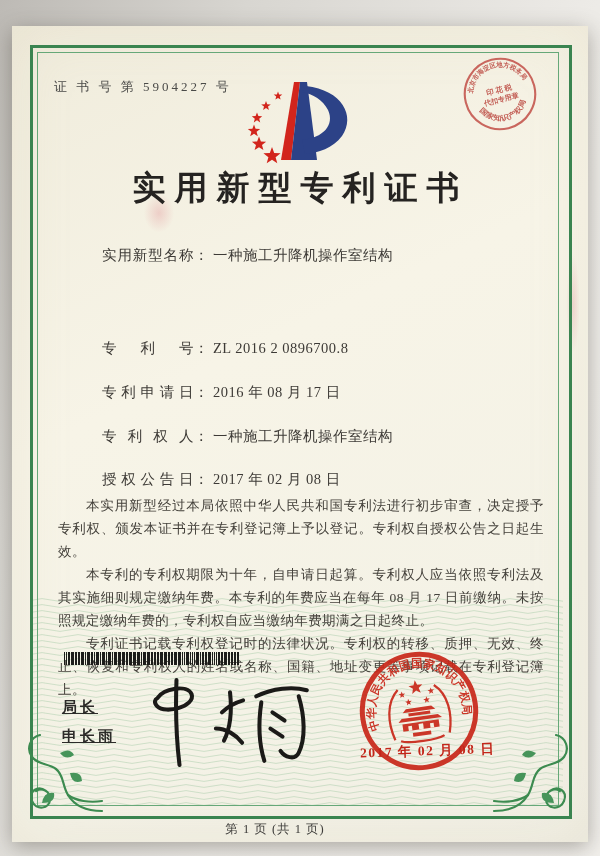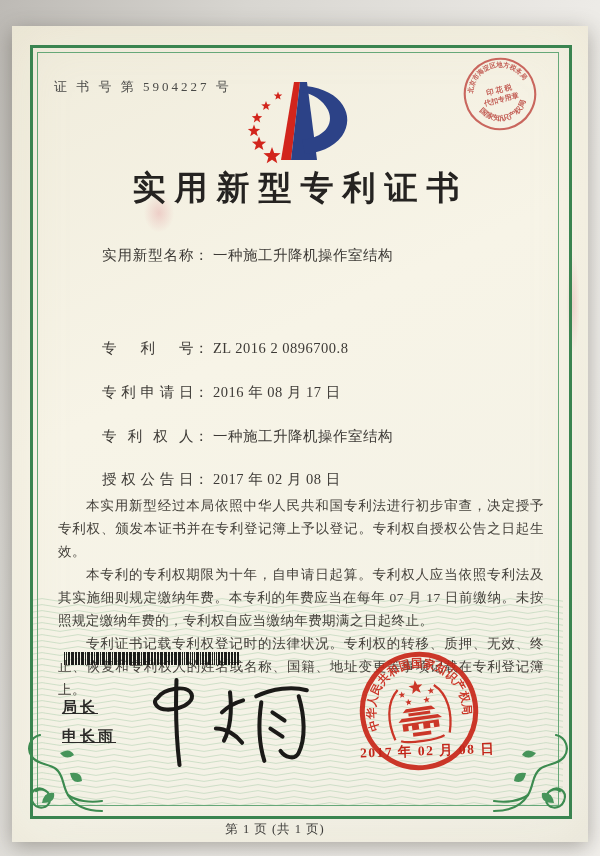--- a/index.html
+++ b/index.html
@@ -127,21 +127,21 @@
   </div>
   <div class="frow" style="top:427px">
     <span class="flabel">专利权人</span><span class="fcolon">：</span><span>一种施工升降机操作室结构</span>
   </div>
   <div class="frow" style="top:470px">
     <span class="flabel">授权公告日</span><span class="fcolon">：</span><span>2017 年 02 月 08 日</span>
   </div>
 
   <div class="paras">
     <p>本实用新型经过本局依照中华人民共和国专利法进行初步审查，决定授予专利权、颁发本证书并在专利登记簿上予以登记。专利权自授权公告之日起生效。</p>
-    <p>本专利的专利权期限为十年，自申请日起算。专利权人应当依照专利法及其实施细则规定缴纳年费。本专利的年费应当在每年 07 月 17 日前缴纳。未按照规定缴纳年费的，专利权自应当缴纳年费期满之日起终止。</p>
+    <p>本专利的专利权期限为十年，自申请日起算。专利权人应当依照专利法及其实施细则规定缴纳年费。本专利的年费应当在每年 08 月 17 日前缴纳。未按照规定缴纳年费的，专利权自应当缴纳年费期满之日起终止。</p>
     <p>专利证书记载专利权登记时的法律状况。专利权的转移、质押、无效、终止、恢复和专利权人的姓名或名称、国籍、地址变更等事项记载在专利登记簿上。</p>
   </div>
 
   <svg id="barcode" viewBox="0 0 178 13" preserveAspectRatio="none">
       <rect x="0" y="0" width="1" height="13" fill="#1d1d1b"></rect>
       <rect x="2" y="0" width="1" height="13" fill="#1d1d1b"></rect>
       <rect x="4" y="0" width="2" height="13" fill="#1d1d1b"></rect>
       <rect x="7" y="0" width="3" height="13" fill="#1d1d1b"></rect>
       <rect x="11" y="0" width="2" height="13" fill="#1d1d1b"></rect>
       <rect x="14" y="0" width="2" height="13" fill="#1d1d1b"></rect>

